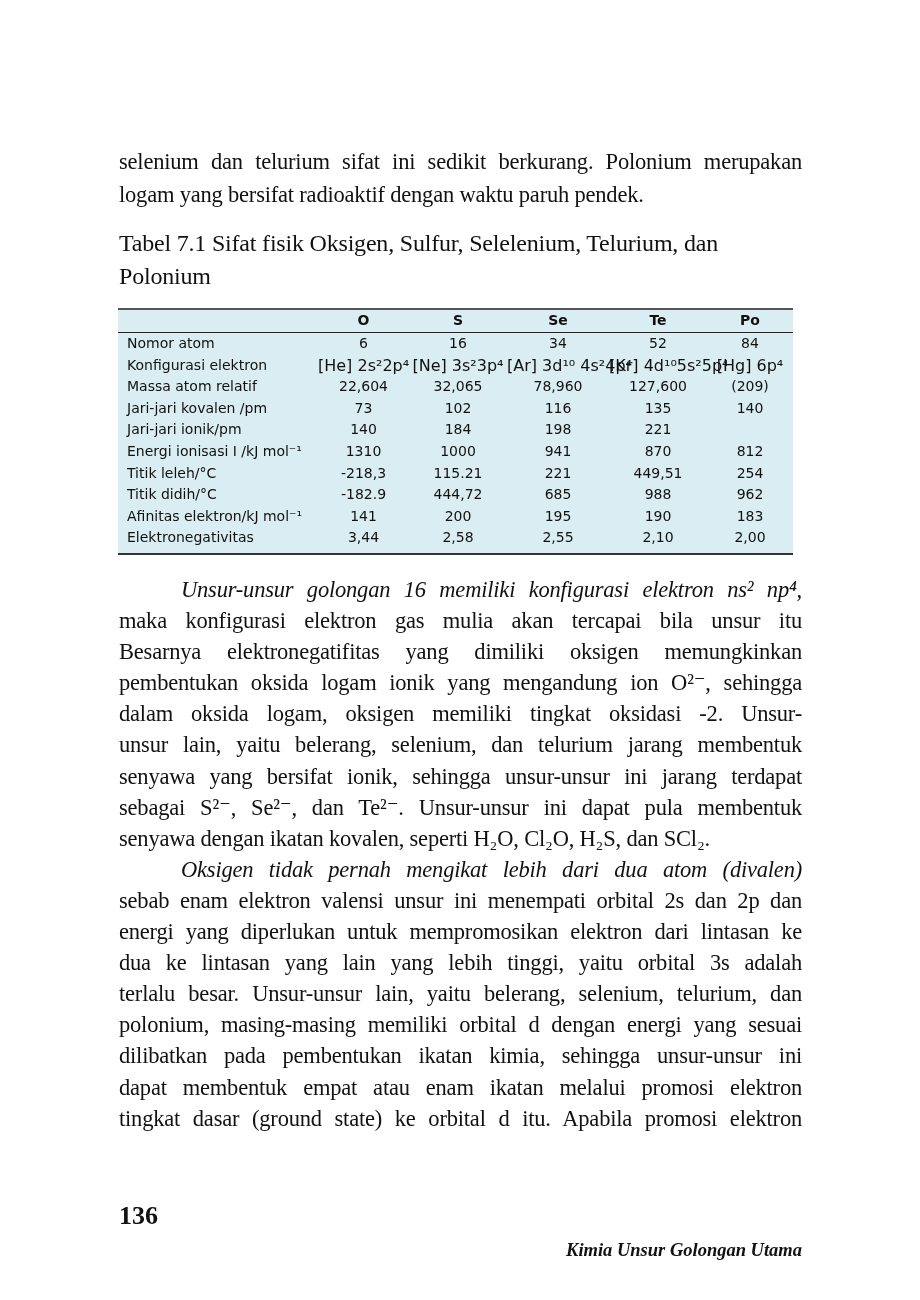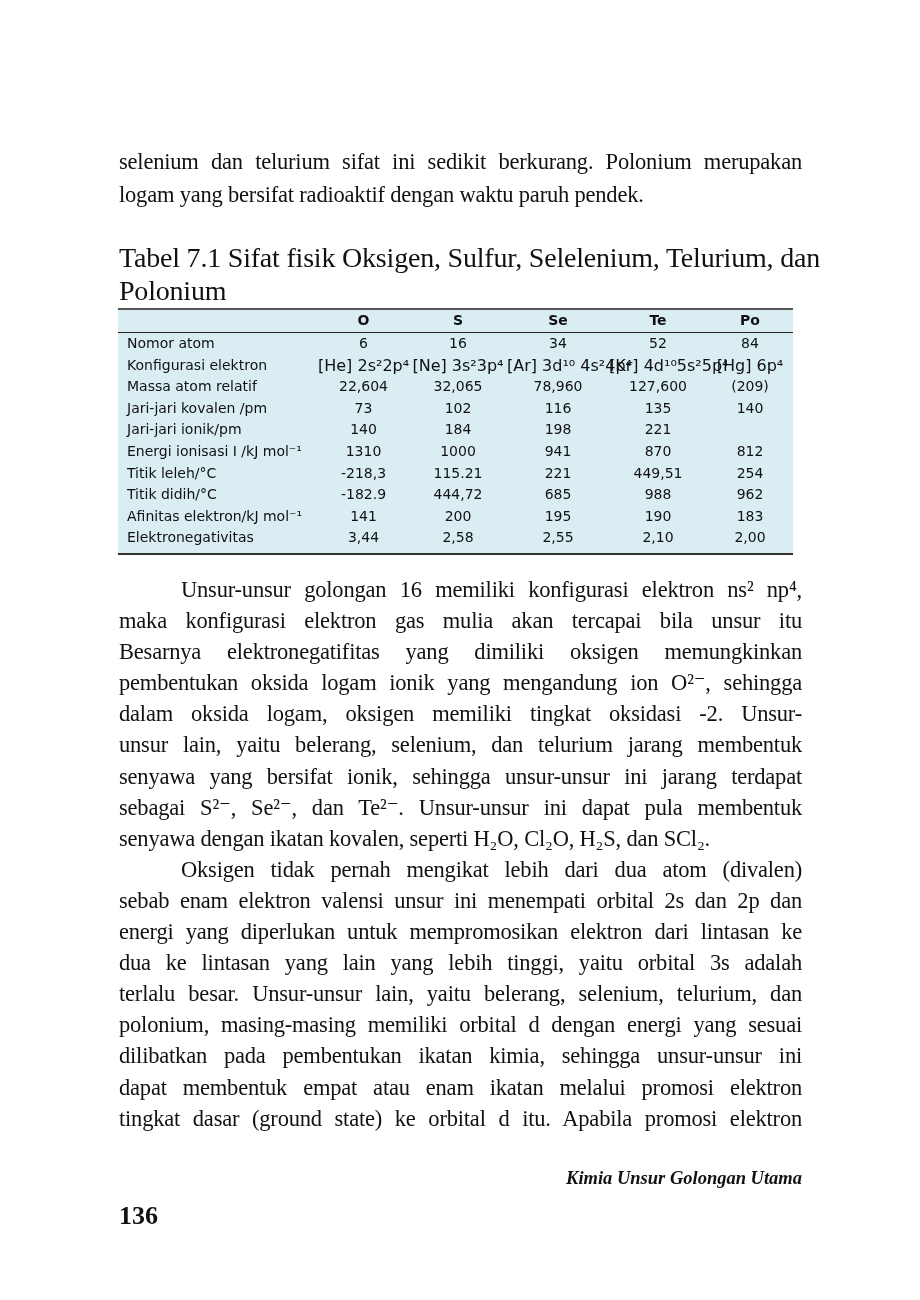--- a/index.html
+++ b/index.html
@@ -28,23 +28,23 @@
       font-size: 22.5px;
       line-height: 33px;
       text-align: justify;
       text-align-last: left;
       letter-spacing: -0.2px;
     }
     .para-top .line { display: block; white-space: nowrap; }
     .caption {
       position: absolute;
       left: 119px;
-      top: 233px;
+      top: 219px;
       width: 683px;
-      font-size: 28px;
+      font-size: 24px;
       line-height: 33px;
       letter-spacing: -0.2px;
     }
     .caption .line { display: block; white-space: nowrap; }
 
     
     .tbl-wrap {
       position: absolute;
       left: 118px;
       top: 300px;
@@ -101,34 +101,34 @@
     .body-text .jl {
       display: block;
       text-align: justify;
       text-align-last: justify;
       white-space: nowrap;
       height: 31.1px;
     }
     .body-text .jl.last {
       text-align-last: left;
     }
-    .body-text .indent { padding-left: 62px; }
+    .body-text .indent { padding-left: 62px; font-style: italic; }
 
     
     .footer-num {
       position: absolute;
       left: 119px;
       top: 1193px;
       font-size: 26px;
       font-weight: bold;
     }
     .footer-title {
       position: absolute;
       right: 118px;
-      top: 1160px;
+      top: 1232px;
       font-size: 18.5px;
       font-weight: bold;
       font-style: italic;
     }
   </style>
 </head>
 <body>
 
 <div class="page">
 

